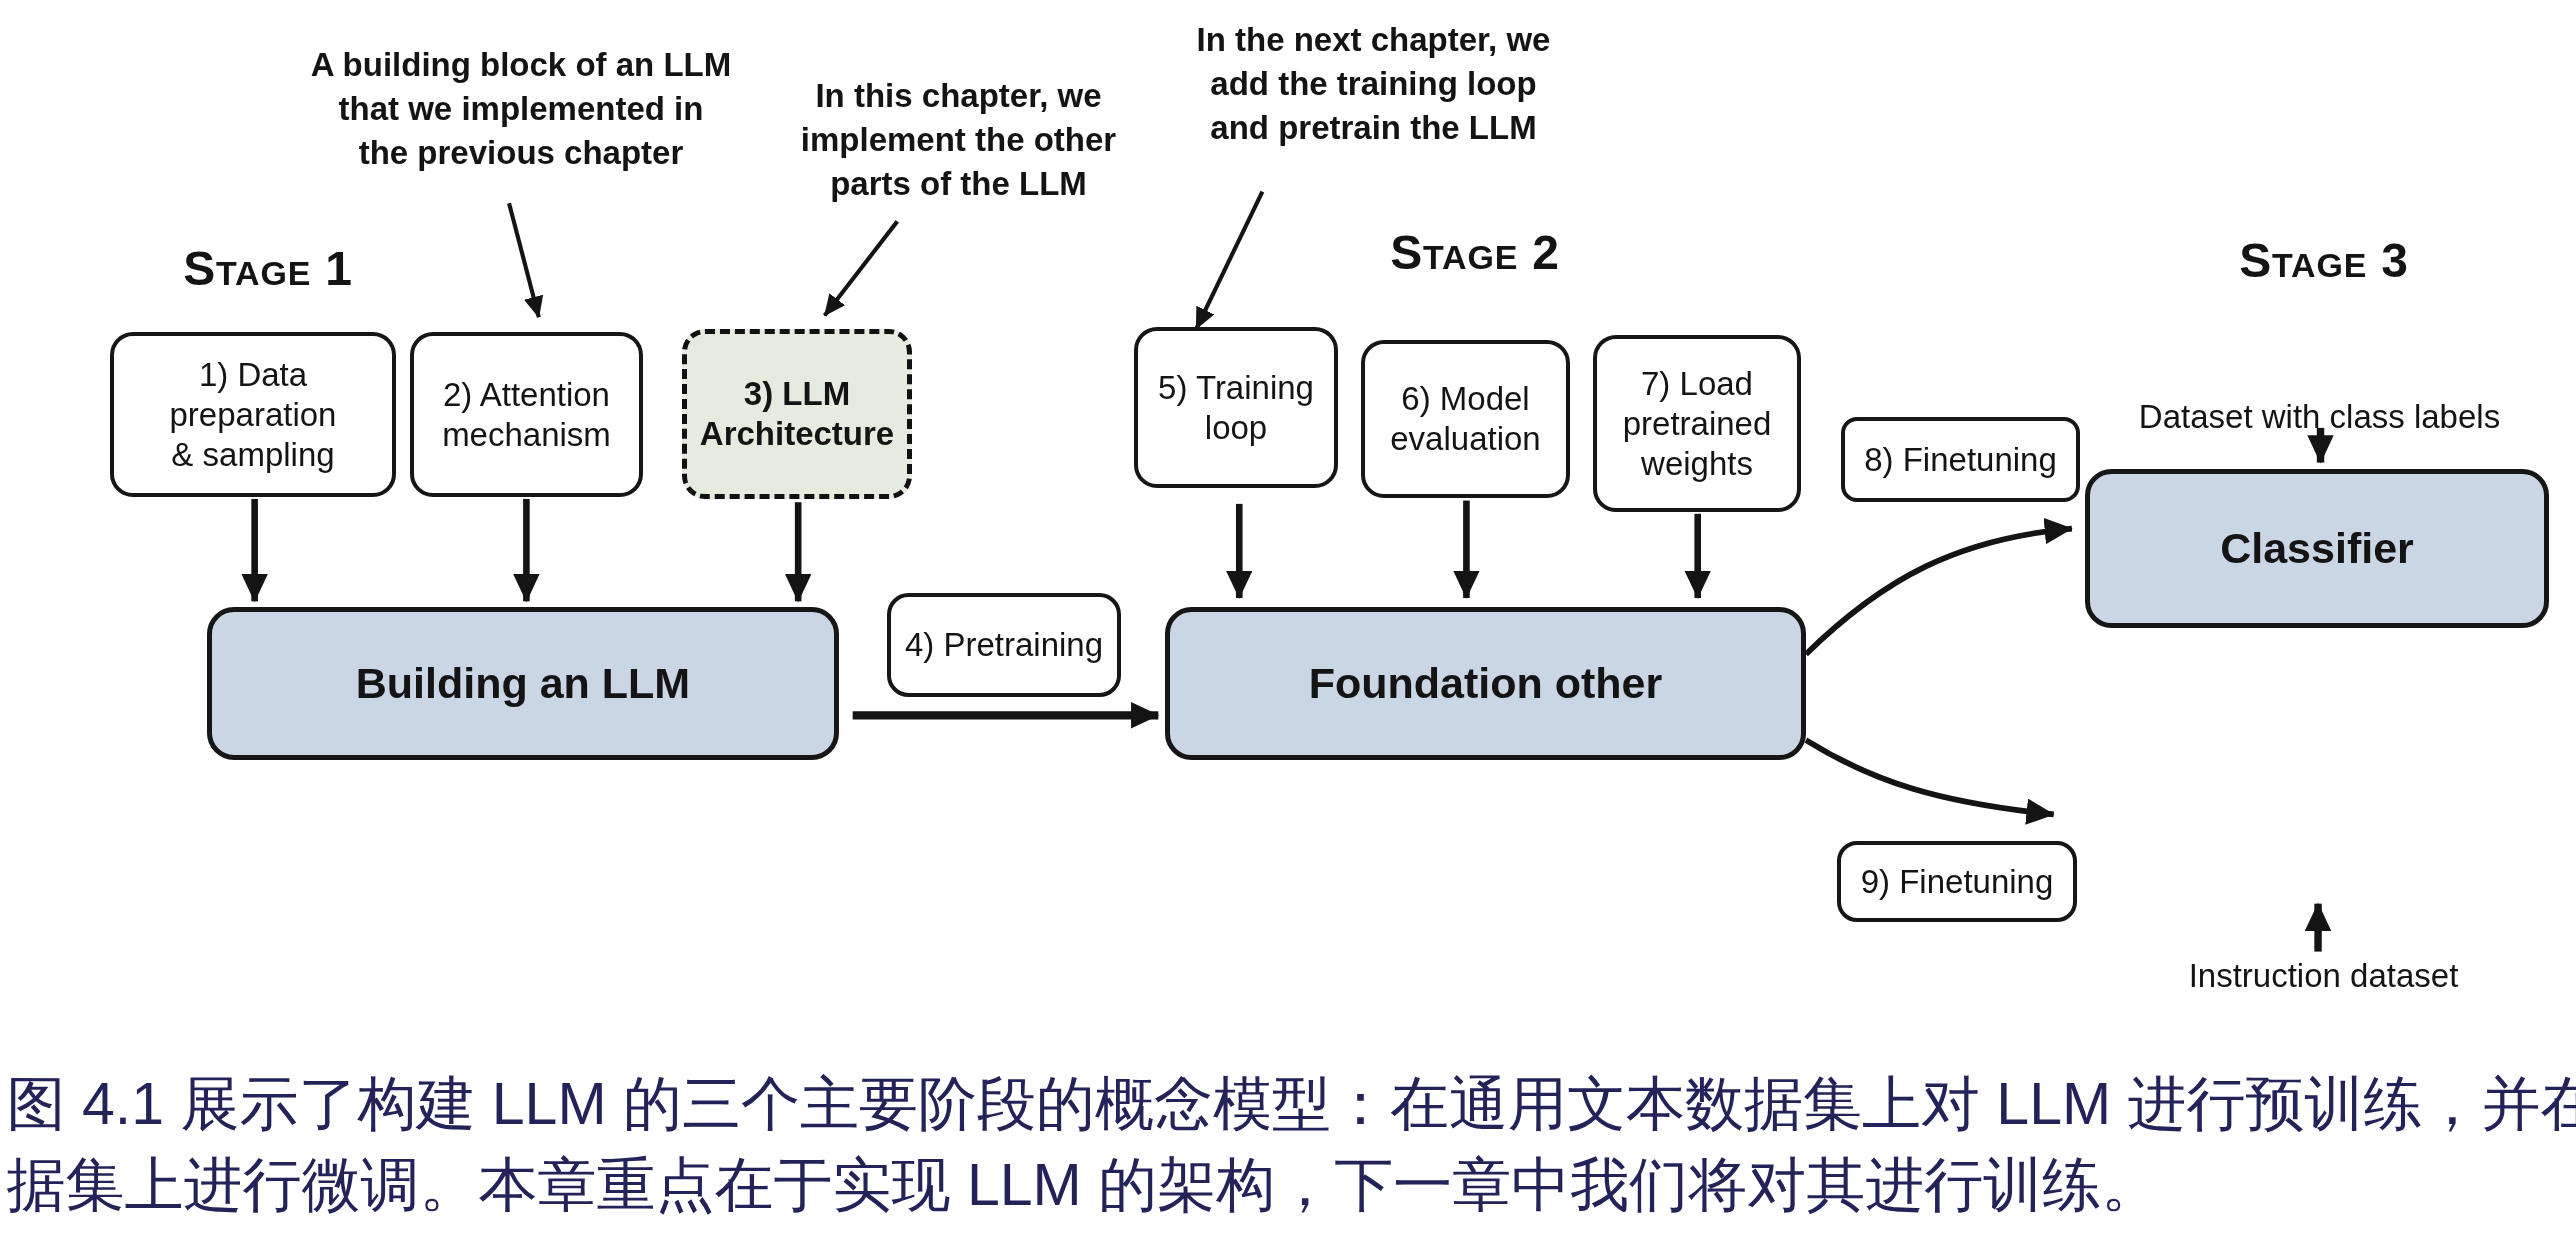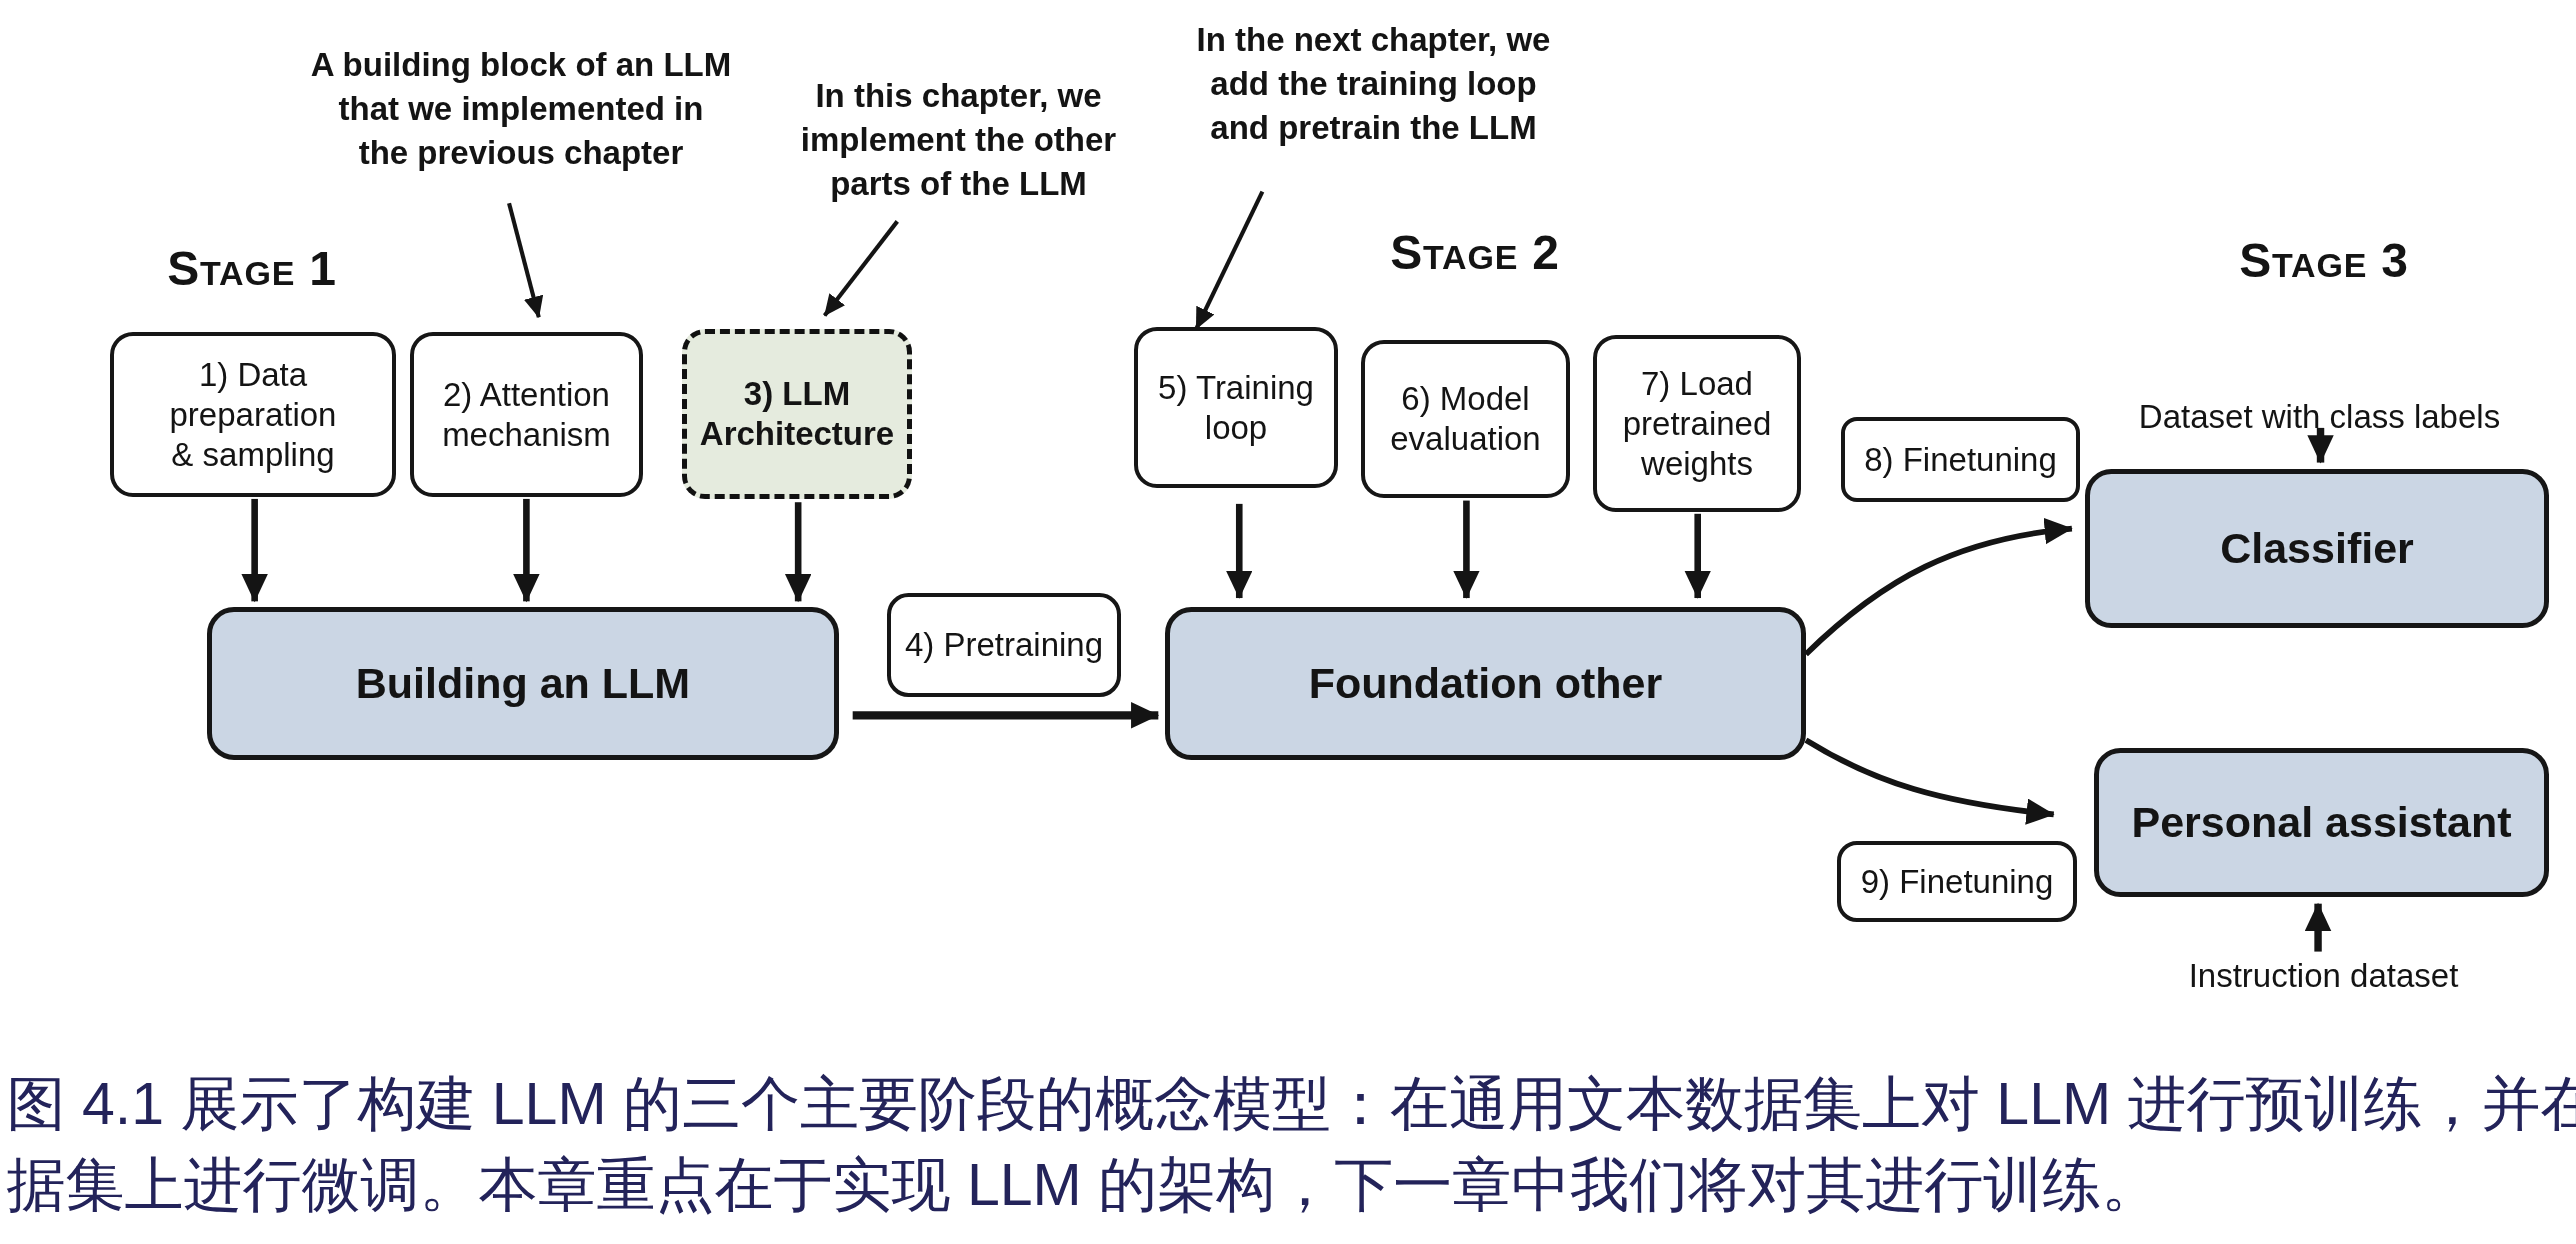--- a/index.html
+++ b/index.html
@@ -82,38 +82,37 @@
   <div class="abs annot prewrap" style="left:273px;top:43px;width:496px;">A building block of an LLM
 that we implemented in
 the previous chapter</div>
   <div class="abs annot prewrap" style="left:752px;top:74px;width:413px;">In this chapter, we
 implement the other
 parts of the LLM</div>
   <div class="abs annot prewrap" style="left:1163px;top:18px;width:421px;">In the next chapter, we
 add the training loop
 and pretrain the LLM</div>
 
-  <div class="abs stage" style="left:124px;top:241px;width:256px;">Stage 1</div>
+  <div class="abs stage" style="left:140px;top:241px;width:256px;">Stage 1</div>
   <div class="abs stage" style="left:1347px;top:225px;width:256px;">Stage 2</div>
   <div class="abs stage" style="left:2196px;top:233px;width:256px;">Stage 3</div>
 
   <div class="abs smallbox center prewrap" style="left:110px;top:332px;width:278px;height:157px;">1) Data
 preparation
 &amp; sampling</div>
   <div class="abs smallbox center prewrap" style="left:410px;top:332px;width:225px;height:157px;">2) Attention
 mechanism</div>
   <div class="abs greenbox center prewrap" style="left:682px;top:329px;width:220px;height:160px;">3) LLM
 Architecture</div>
 
   <div class="abs smallbox center" style="left:887px;top:593px;width:226px;height:96px;border-radius:21.5px;">4) Pretraining</div>
 
   <div class="abs bigbox center" style="left:207px;top:607px;width:622px;height:143px;border-radius:27px;">Building an LLM</div>
   <div class="abs bigbox center" style="left:1165px;top:607px;width:631px;height:143px;">Foundation other</div>
   <div class="abs bigbox center" style="left:2085px;top:469px;width:454px;height:149px;">Classifier</div>
-  <div class="abs bigbox center" style="left:2094px;top:748px;width:445px;height:139px;">Personal assistant</div>
 
   <div class="abs smallbox center prewrap" style="left:1134px;top:327px;width:196px;height:153px;">5) Training
 loop</div>
   <div class="abs smallbox center prewrap" style="left:1361px;top:340px;width:201px;height:150px;">6) Model
 evaluation</div>
   <div class="abs smallbox center prewrap" style="left:1593px;top:335px;width:200px;height:169px;">7) Load
 pretrained
 weights</div>
 
   <div class="abs smallbox center" style="left:1841px;top:417px;width:231px;height:77px;border-radius:16px;">8) Finetuning</div>

